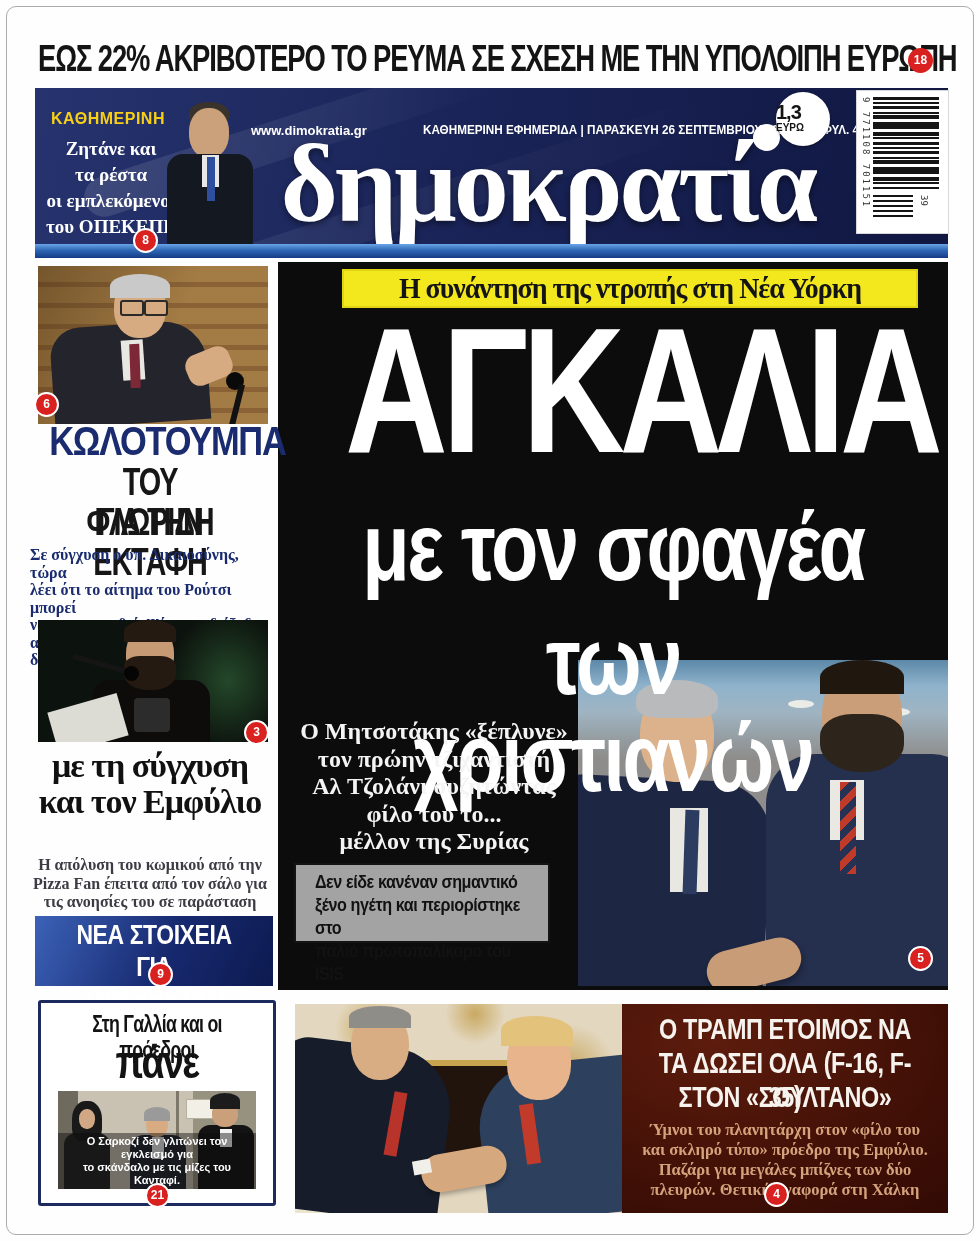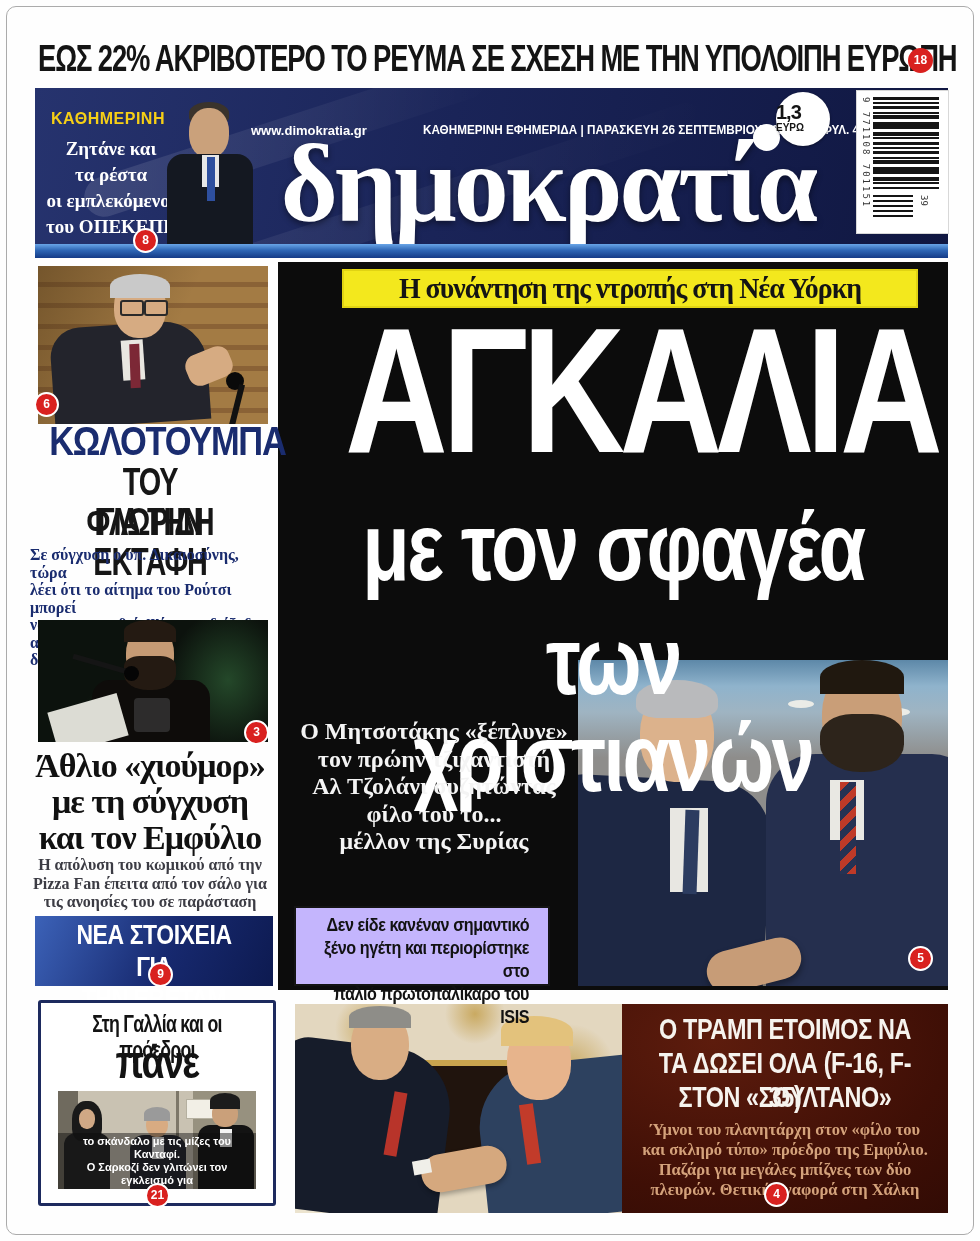--- a/index.html
+++ b/index.html
@@ -82,22 +82,22 @@
   .m2-beard{position:absolute;left:242px;top:54px;width:84px;height:58px;background:#2d241b;border-radius:38% 38% 48% 48%;}
   .hands{position:absolute;left:128px;top:284px;width:96px;height:42px;background:#c79c77;border-radius:22px;
          transform:rotate(-14deg);box-shadow:0 4px 6px rgba(0,0,0,.35);}
   .hl{position:absolute;left:0;width:670px;text-align:center;color:#fff;z-index:2;
       font-family:"Liberation Sans",sans-serif;font-weight:900;}
   .hl-1{top:40px;font-size:178px;line-height:178px;letter-spacing:-7px;transform:scaleX(.8);}
   .hl-2{top:236px;font-size:97px;line-height:97px;letter-spacing:-3px;transform:scaleX(.8);}
   .hl-3{top:350px;font-size:97px;line-height:97px;letter-spacing:-3px;transform:scaleX(.8);}
   .deck{position:absolute;left:6px;top:456px;width:300px;text-align:center;z-index:2;
         font:700 24px/27.5px "Liberation Serif",serif;color:#f4f4f4;}
-  .note-box{position:absolute;left:16px;top:644px;width:256px;height:80px;background:#c4b5fd;border:2px solid #141414;
-            z-index:3;text-align:right;padding-top:5px;box-sizing:border-box;}
+  .note-box{position:absolute;left:16px;top:601px;width:256px;height:80px;background:#a3a3a3;border:2px solid #141414;
+            z-index:3;text-align:left;padding-top:5px;box-sizing:border-box;}
   .note-line{font:800 19px/23px "Liberation Sans",sans-serif;color:#121212;transform:scaleX(.85);letter-spacing:-.5px;}
   .lead-badge{left:630px;top:684px;}
 
   
   .photo1{left:38px;top:266px;width:230px;height:158px;overflow:hidden;
           background:repeating-linear-gradient(180deg,#a37b44 0 16px,#8a6236 16px 21px);}
   .p1-shade{position:absolute;left:0;top:0;width:100%;height:100%;
             background:linear-gradient(115deg,rgba(60,40,15,.45),rgba(0,0,0,0) 55%);}
   .p1-body{position:absolute;left:14px;top:58px;width:156px;height:100px;background:#23242c;
            border-radius:30px 44px 0 0;transform:rotate(-4deg);}
@@ -319,21 +319,20 @@
     <div class="p2-print"></div>
     <div class="p2-head"></div>
     <div class="p2-hair"></div>
     <div class="p2-beard"></div>
     <div class="p2-mic"></div>
     <div class="p2-micb"></div>
     <div class="p2-paper"></div>
   </div>
   <span class="badge abs badge-3">3</span>
   <div class="abs a2-hl">
-    <div>Άθλιο «χιούμορ»</div>
     <div>με τη σύγχυση</div>
     <div>και τον Εμφύλιο</div>
   </div>
   <div class="abs a2-body">
     <div>Η απόλυση του κωμικού από την</div>
     <div>Pizza Fan έπειτα από τον σάλο για</div>
     <div>τις ανοησίες του σε παράσταση</div>
   </div>
 
   <div class="abs blue-strip">
@@ -353,22 +352,22 @@
       <div class="sp-w-face"></div>
       <div class="sp-s-suit"></div>
       <div class="sp-s-shirt"></div>
       <div class="sp-s-face"></div>
       <div class="sp-s-hair"></div>
       <div class="sp-l-robe"></div>
       <div class="sp-l-band"></div>
       <div class="sp-l-face"></div>
       <div class="sp-l-hair"></div>
       <div class="sb-caption">
+        <div>Ο Σαρκοζί δεν γλιτώνει τον εγκλεισμό για</div>
         <div>το σκάνδαλο με τις μίζες του Κανταφί.</div>
-        <div>Ο Σαρκοζί δεν γλιτώνει τον εγκλεισμό για</div>
       </div>
     </div>
     <span class="badge badge-21">21</span>
   </div>
 
   <div class="abs et-photo">
     <div class="et-orn" style="left:40px;top:-10px;width:70px;height:70px;"></div>
     <div class="et-orn" style="left:230px;top:20px;width:90px;height:90px;"></div>
     <div class="et-orn" style="left:150px;top:-20px;width:60px;height:60px;"></div>
     <div class="et-orn" style="left:280px;top:120px;width:70px;height:70px;"></div>

